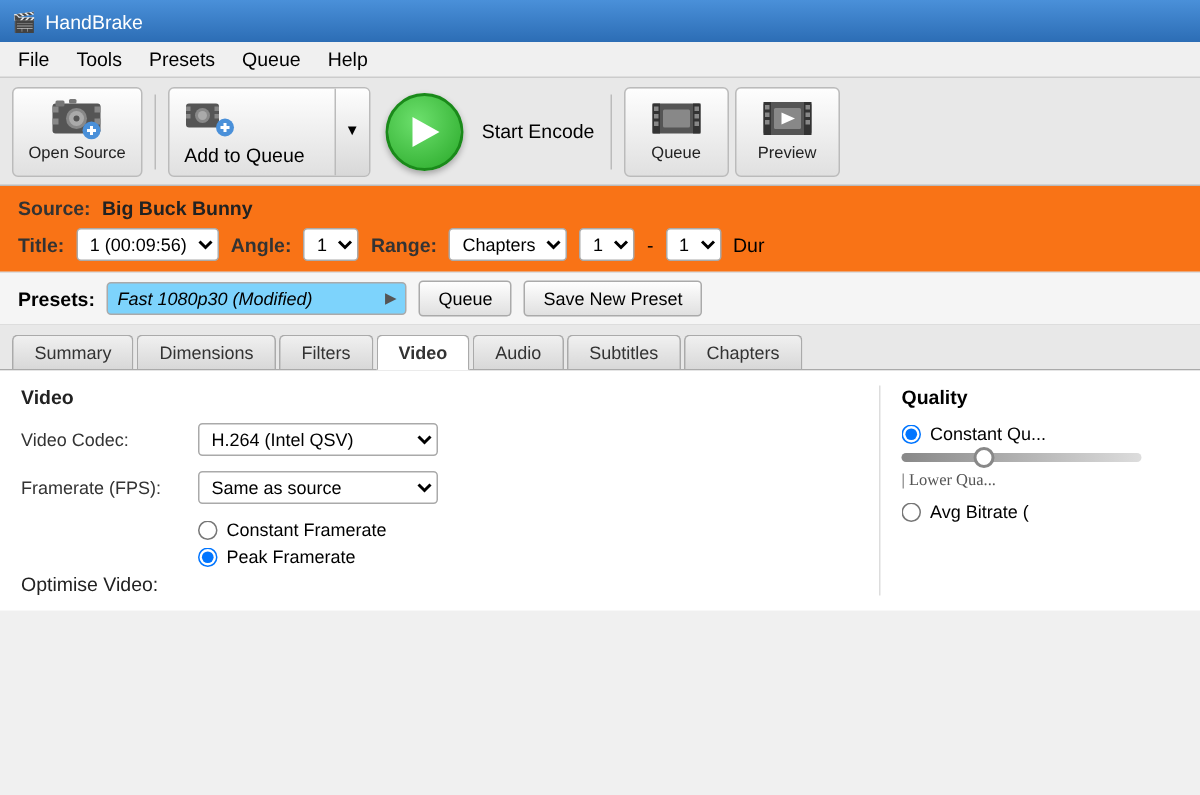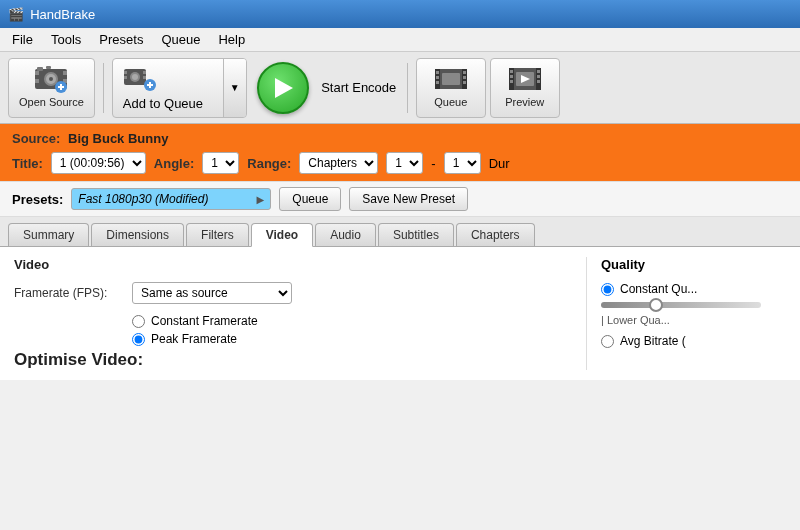--- a/index.html
+++ b/index.html
@@ -233,21 +233,21 @@
     
     .radio-row {
       display: flex;
       align-items: center;
       gap: 6px;
       margin: 4px 0 4px 118px;
       font-size: 12px;
     }
     input[type="radio"] { cursor: pointer; }
 
-    .optimise-title { font-weight: 700; font-size: 17px; color: #222; }
+    .optimise-title { font-weight: 400; font-size: 13px; color: #222; }
     .quality-title { font-weight: 700; font-size: 13px; margin-bottom: 10px; }
     .quality-radio-row {
       display: flex;
       align-items: center;
       gap: 6px;
       margin-bottom: 6px;
       font-size: 12px;
     }
     .quality-slider-container {
       margin: 6px 0;
@@ -263,21 +263,21 @@
     .quality-slider-thumb {
       position: absolute;
       width: 14px;
       height: 14px;
       background: white;
       border: 2px solid #888;
       border-radius: 50%;
       top: -4px;
       left: 30%;
     }
-    .quality-note { font-size: 11px; color: #555; margin: 2px 0; }
+    .quality-note { font-size: 11px; color: #555; margin: 2px 0; font-family: Liberation Serif, serif; }
     .avg-bitrate-row {
       display: flex;
       align-items: center;
       gap: 6px;
       margin-top: 8px;
       font-size: 12px;
     }
   </style>
 </head>
 <body>
@@ -438,20 +438,26 @@
   <div class="tab">Audio</div>
   <div class="tab">Subtitles</div>
   <div class="tab">Chapters</div>
 </div>
 
 <div id="main-content">
 
   <div id="left-panel">
     <div class="section-title">Video</div>
 
+    <div class="field-row">
+      <span class="field-label">Video Codec:</span>
+      <select style="min-width:160px;">
+        <option>H.264 (Intel QSV)</option>
+      </select>
+    </div>
 
     <div class="field-row">
       <span class="field-label">Framerate (FPS):</span>
       <select style="min-width:160px;">
         <option>Same as source</option>
       </select>
     </div>
 
     <div class="radio-row">
       <input type="radio" name="framerate-type" id="constant-fr" style="">

